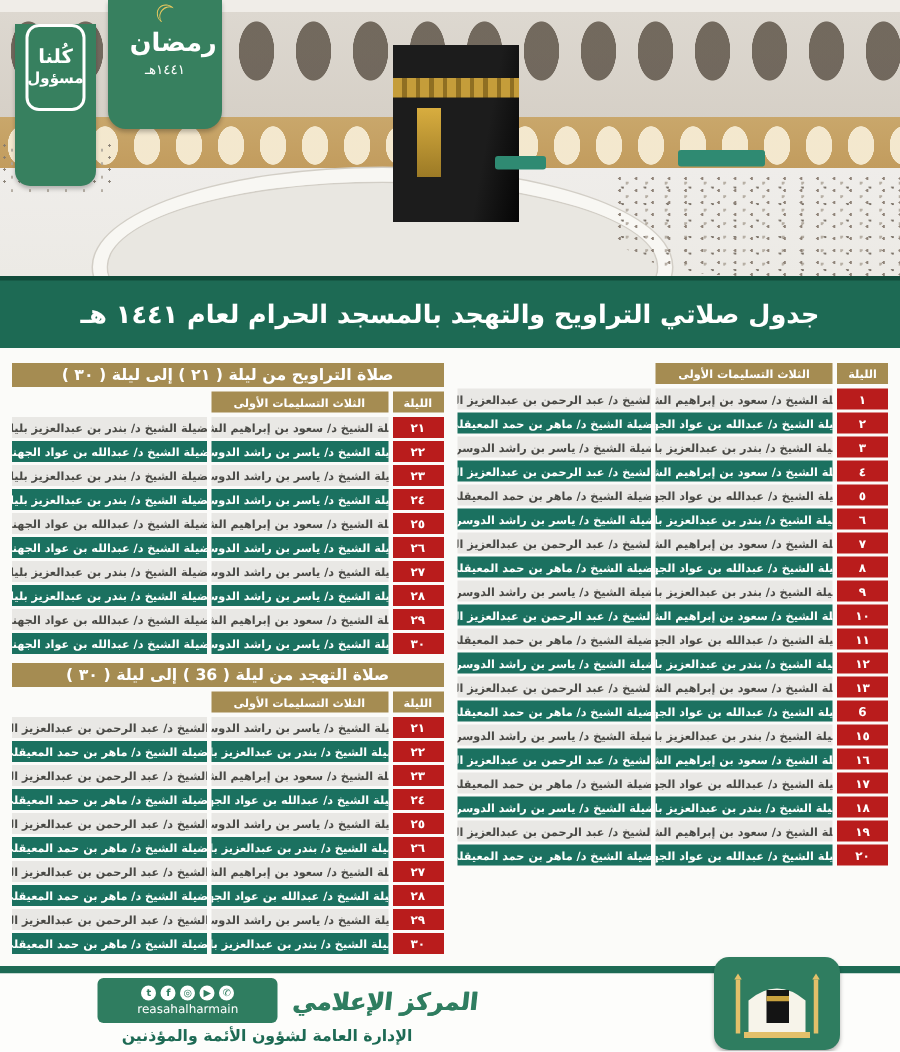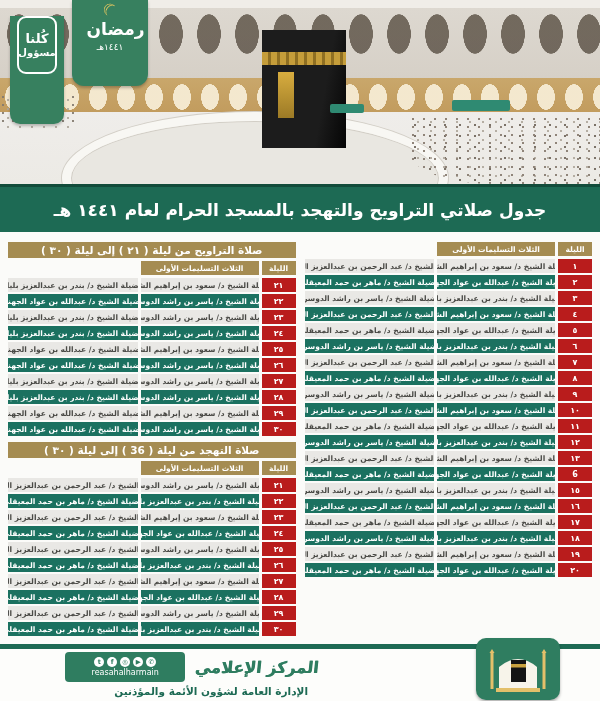--- a/index.html
+++ b/index.html
@@ -73,21 +73,21 @@
   
   .footbar{height:5px;background:#1d6a54;}
   .footbody{position:relative;height:52px;background:#fdfdfb;}
   .media-cluster{position:absolute;right:278px;left:62px;top:3px;display:flex;gap:10px;align-items:center;justify-content:center;direction:ltr;}
   .social-box{width:120px;height:30px;background:#2f7d60;border-radius:4px;display:flex;flex-direction:column;align-items:center;justify-content:center;gap:2px;}
   .icons{display:flex;gap:3px;direction:ltr;}
   .sicon{width:10px;height:10px;border-radius:50%;background:#fff;color:#2f7d60;font-size:6.5px;font-weight:bold;
     display:flex;align-items:center;justify-content:center;line-height:1;}
   .handle{color:#fff;font-size:8px;direction:ltr;line-height:1;}
   .callig{color:#2f7d60;font-size:16px;font-weight:bold;transform:skewX(-6deg);text-shadow:0.5px 0 0 #2f7d60;white-space:nowrap;}
-  .admin{position:absolute;right:292px;left:48px;top:36px;text-align:right;color:#1d6a54;font-size:10.5px;font-weight:bold;}
+  .admin{position:absolute;right:292px;left:48px;top:36px;text-align:center;color:#1d6a54;font-size:10.5px;font-weight:bold;}
   .footer-badge{position:absolute;left:476px;right:40px;top:-11px;height:62px;background:#2f7d60;border-radius:10px;
     box-shadow:0 2px 3px rgba(0,0,0,.3);display:flex;align-items:center;justify-content:center;z-index:3;}
 </style>
 </head>
 <body>
 
 <div class="page">
 
   <div class="photo">
     <div class="arches-top"></div>

